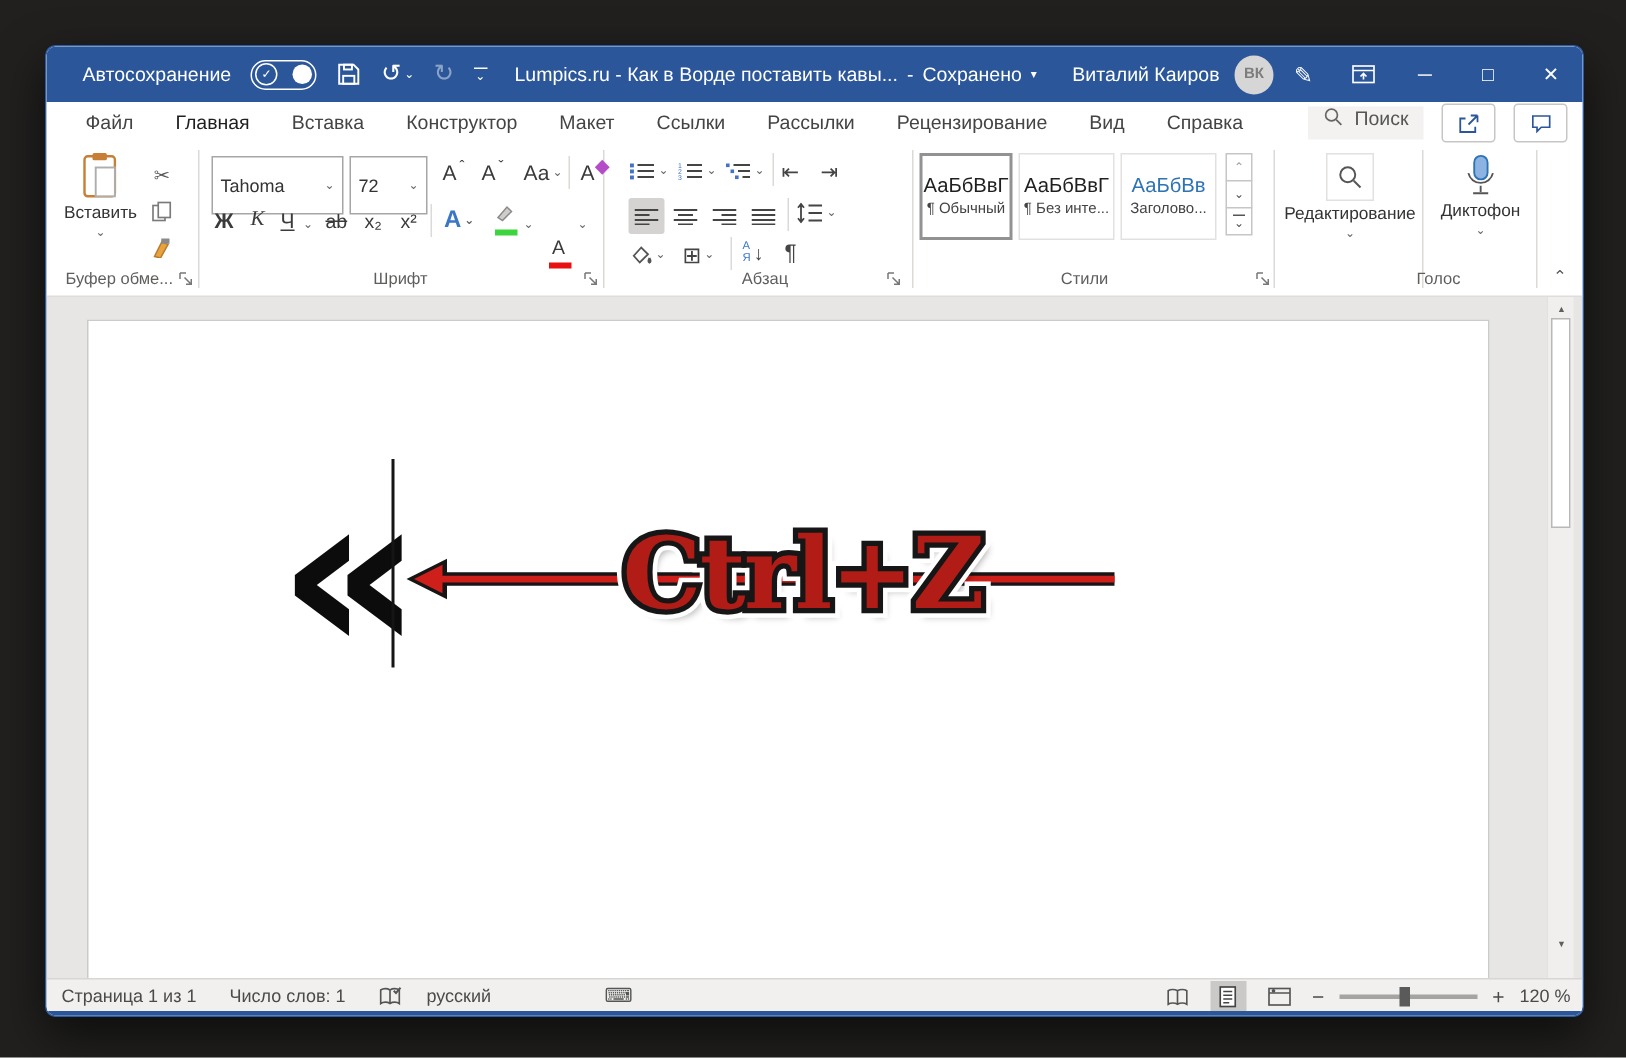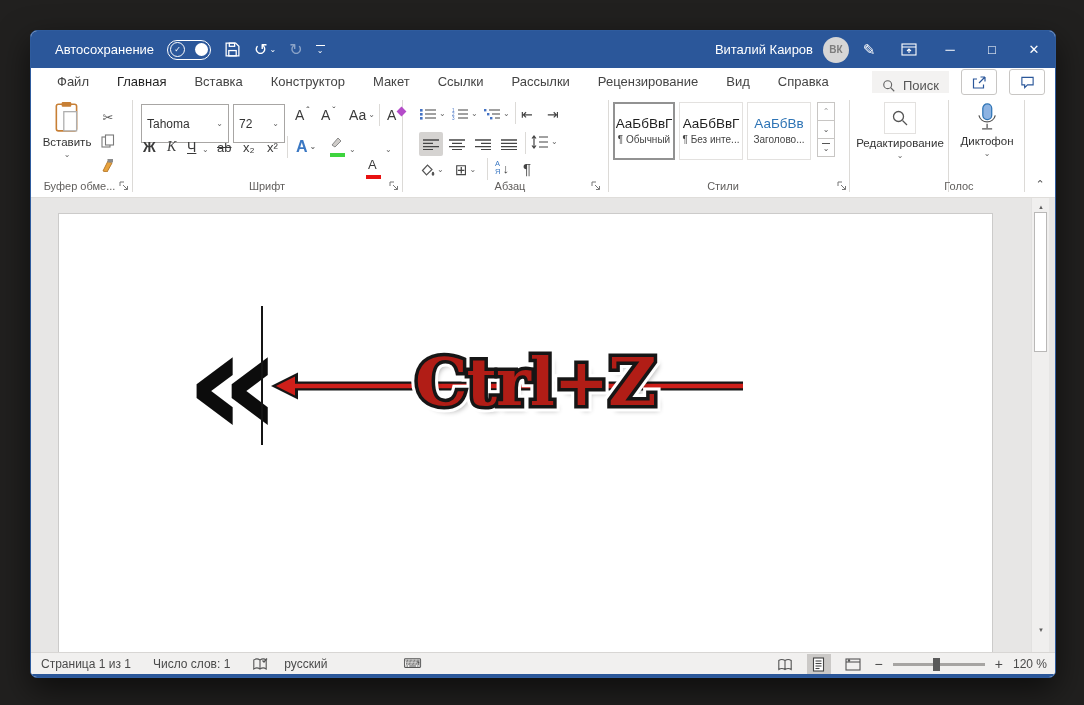--- a/index.html
+++ b/index.html
@@ -22,21 +22,21 @@
   .tb-right{position:absolute;right:0;top:0;height:37px;display:flex;align-items:center}
   .user-name{font-size:13px;margin-right:10px}
   .avatar{width:26px;height:26px;border-radius:50%;background:#d6d6d6;color:#7d7d7d;font-size:10px;font-weight:bold;display:flex;align-items:center;justify-content:center}
   .tb-btn2{width:40px;height:37px;display:flex;align-items:center;justify-content:center;font-size:15px}
   .cap-btn{width:42px;height:37px;display:flex;align-items:center;justify-content:center;font-size:13px}
   
   .tabrow{height:28px;display:flex;align-items:center;padding-left:12px;background:#fff}
   .tab{padding:12px 14px;font-size:13px;color:#444;height:28px;line-height:27px;position:relative;white-space:nowrap}
   .tab.active{color:#1f1f1f;font-weight:400}
   .tab.active::after{content:"";position:absolute;left:12px;right:12px;bottom:1px;height:3px;background:#2b579a}
-  .searchbox{margin-left:auto;display:flex;align-items:flex-end;gap:7px;background:#f3f2f1;height:22px;padding:0 10px;font-size:13px;color:#555}
+  .searchbox{margin-left:auto;display:flex;align-items:flex-start;gap:7px;background:#f3f2f1;height:22px;padding:0 10px;font-size:13px;color:#555}
   .minibtn{width:34px;height:24px;border:1px solid #c8c6c4;border-radius:3px;display:flex;align-items:center;justify-content:center;margin-left:12px;background:#fff}
   .minibtn:last-child{margin-right:10px}
   
   .ribbon{position:relative;height:101px;background:#fff;border-bottom:1px solid #dfddda}
   .vsep{position:absolute;top:4px;height:92px;width:1px;background:#dcdad7}
   .vsep-s{position:absolute;width:1px;height:22px;background:#dcdad7}
   .glabel{position:absolute;font-size:11px;color:#605e5c;text-align:center;top:84px;white-space:nowrap}
   .launcher{position:absolute;width:10px;height:10px;cursor:pointer}
   .paste{position:absolute;left:8px;top:5px;width:56px;height:76px;display:flex;flex-direction:column;align-items:center;gap:3px;cursor:pointer}
   .paste-label{font-size:11.5px;color:#333}
@@ -111,20 +111,28 @@
         <span class="caret-w">⌄</span>
       </span>
       <span class="tb-ic dim">
         <span>↻</span>
       </span>
       <span class="qat-caret">
         <span class="qat-bar"></span>
         <span class="caret-w">⌄</span>
       </span>
     </div>
+    <div class="tb-title">
+      <span>Lumpics.ru - Как в Ворде поставить кавы...</span>
+      <span>-</span>
+      <span>
+        <span>Сохранено</span>
+      </span>
+      <span class="caret-w">▾</span>
+    </div>
     <div class="tb-right">
       <span class="user-name">Виталий Каиров</span>
       <span class="avatar">ВК</span>
       <span class="tb-btn2">
         <span>✎</span>
       </span>
       <span class="tb-btn2">
         <svg width="16" height="14" viewBox="0 0 16 14" fill="none" stroke="#fff" stroke-width="1.1">
           <rect x="1" y="1" width="14" height="11"></rect>
             <line x1="1" y1="4" x2="15" y2="4"></line>

